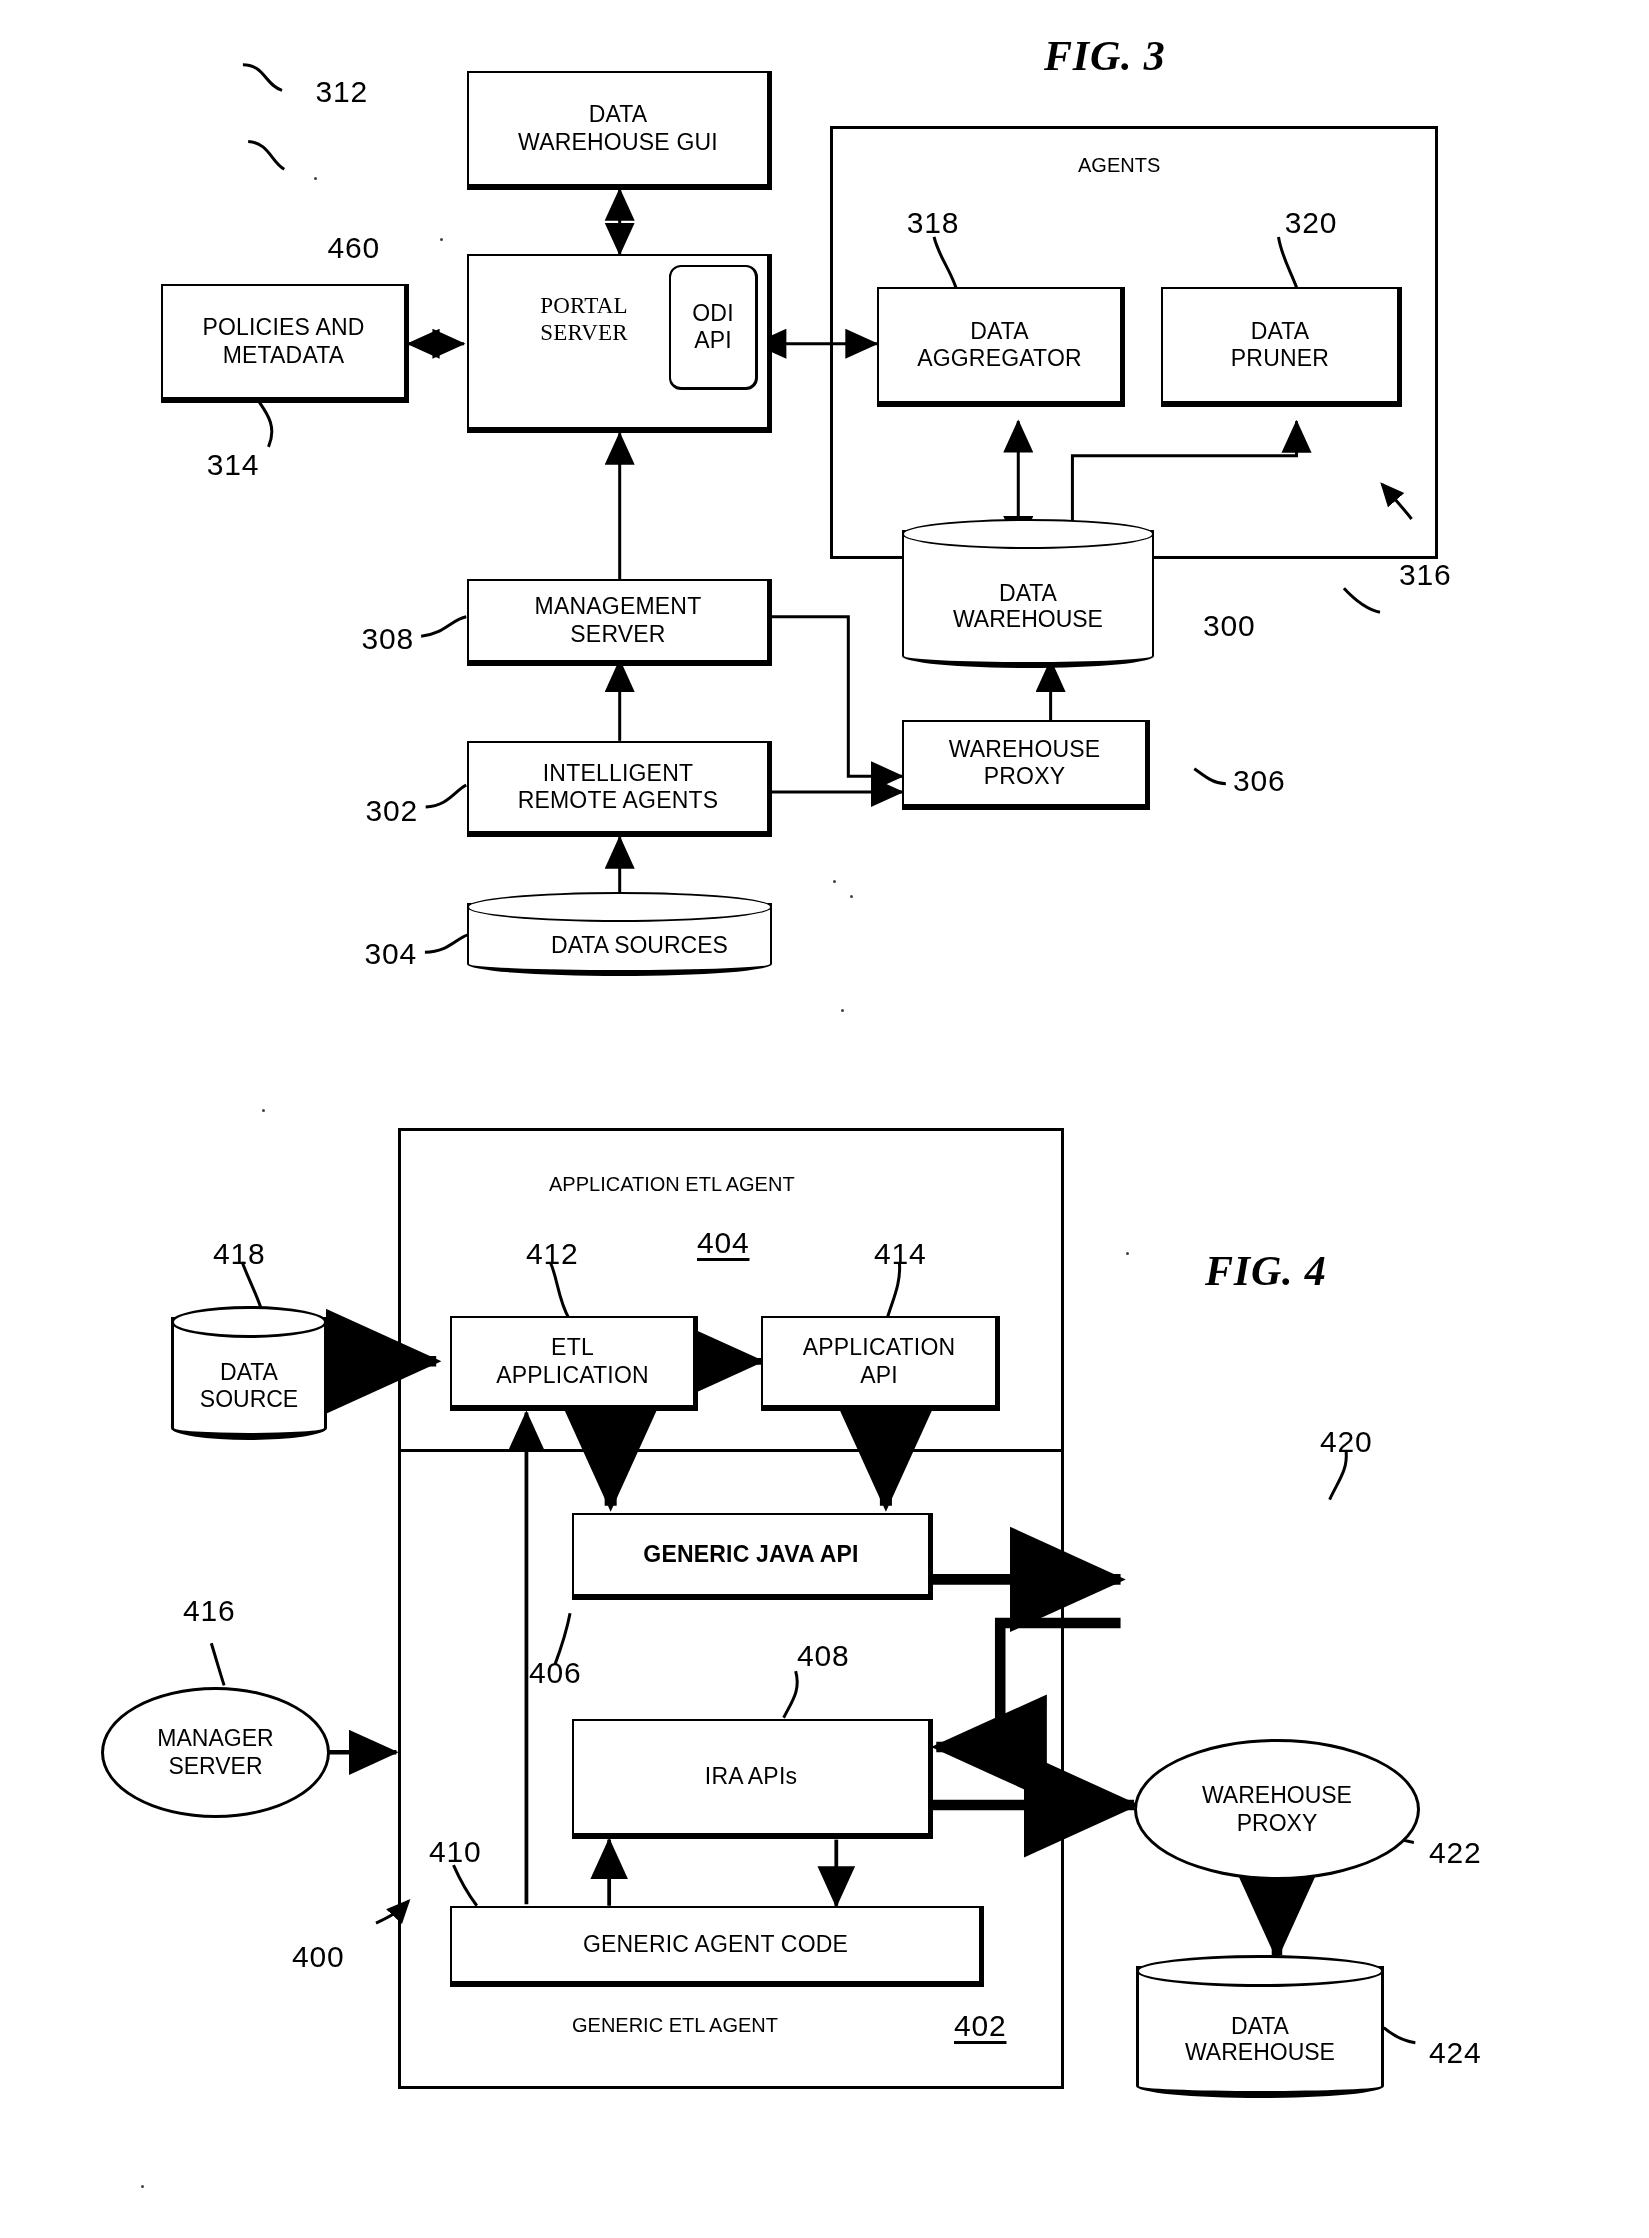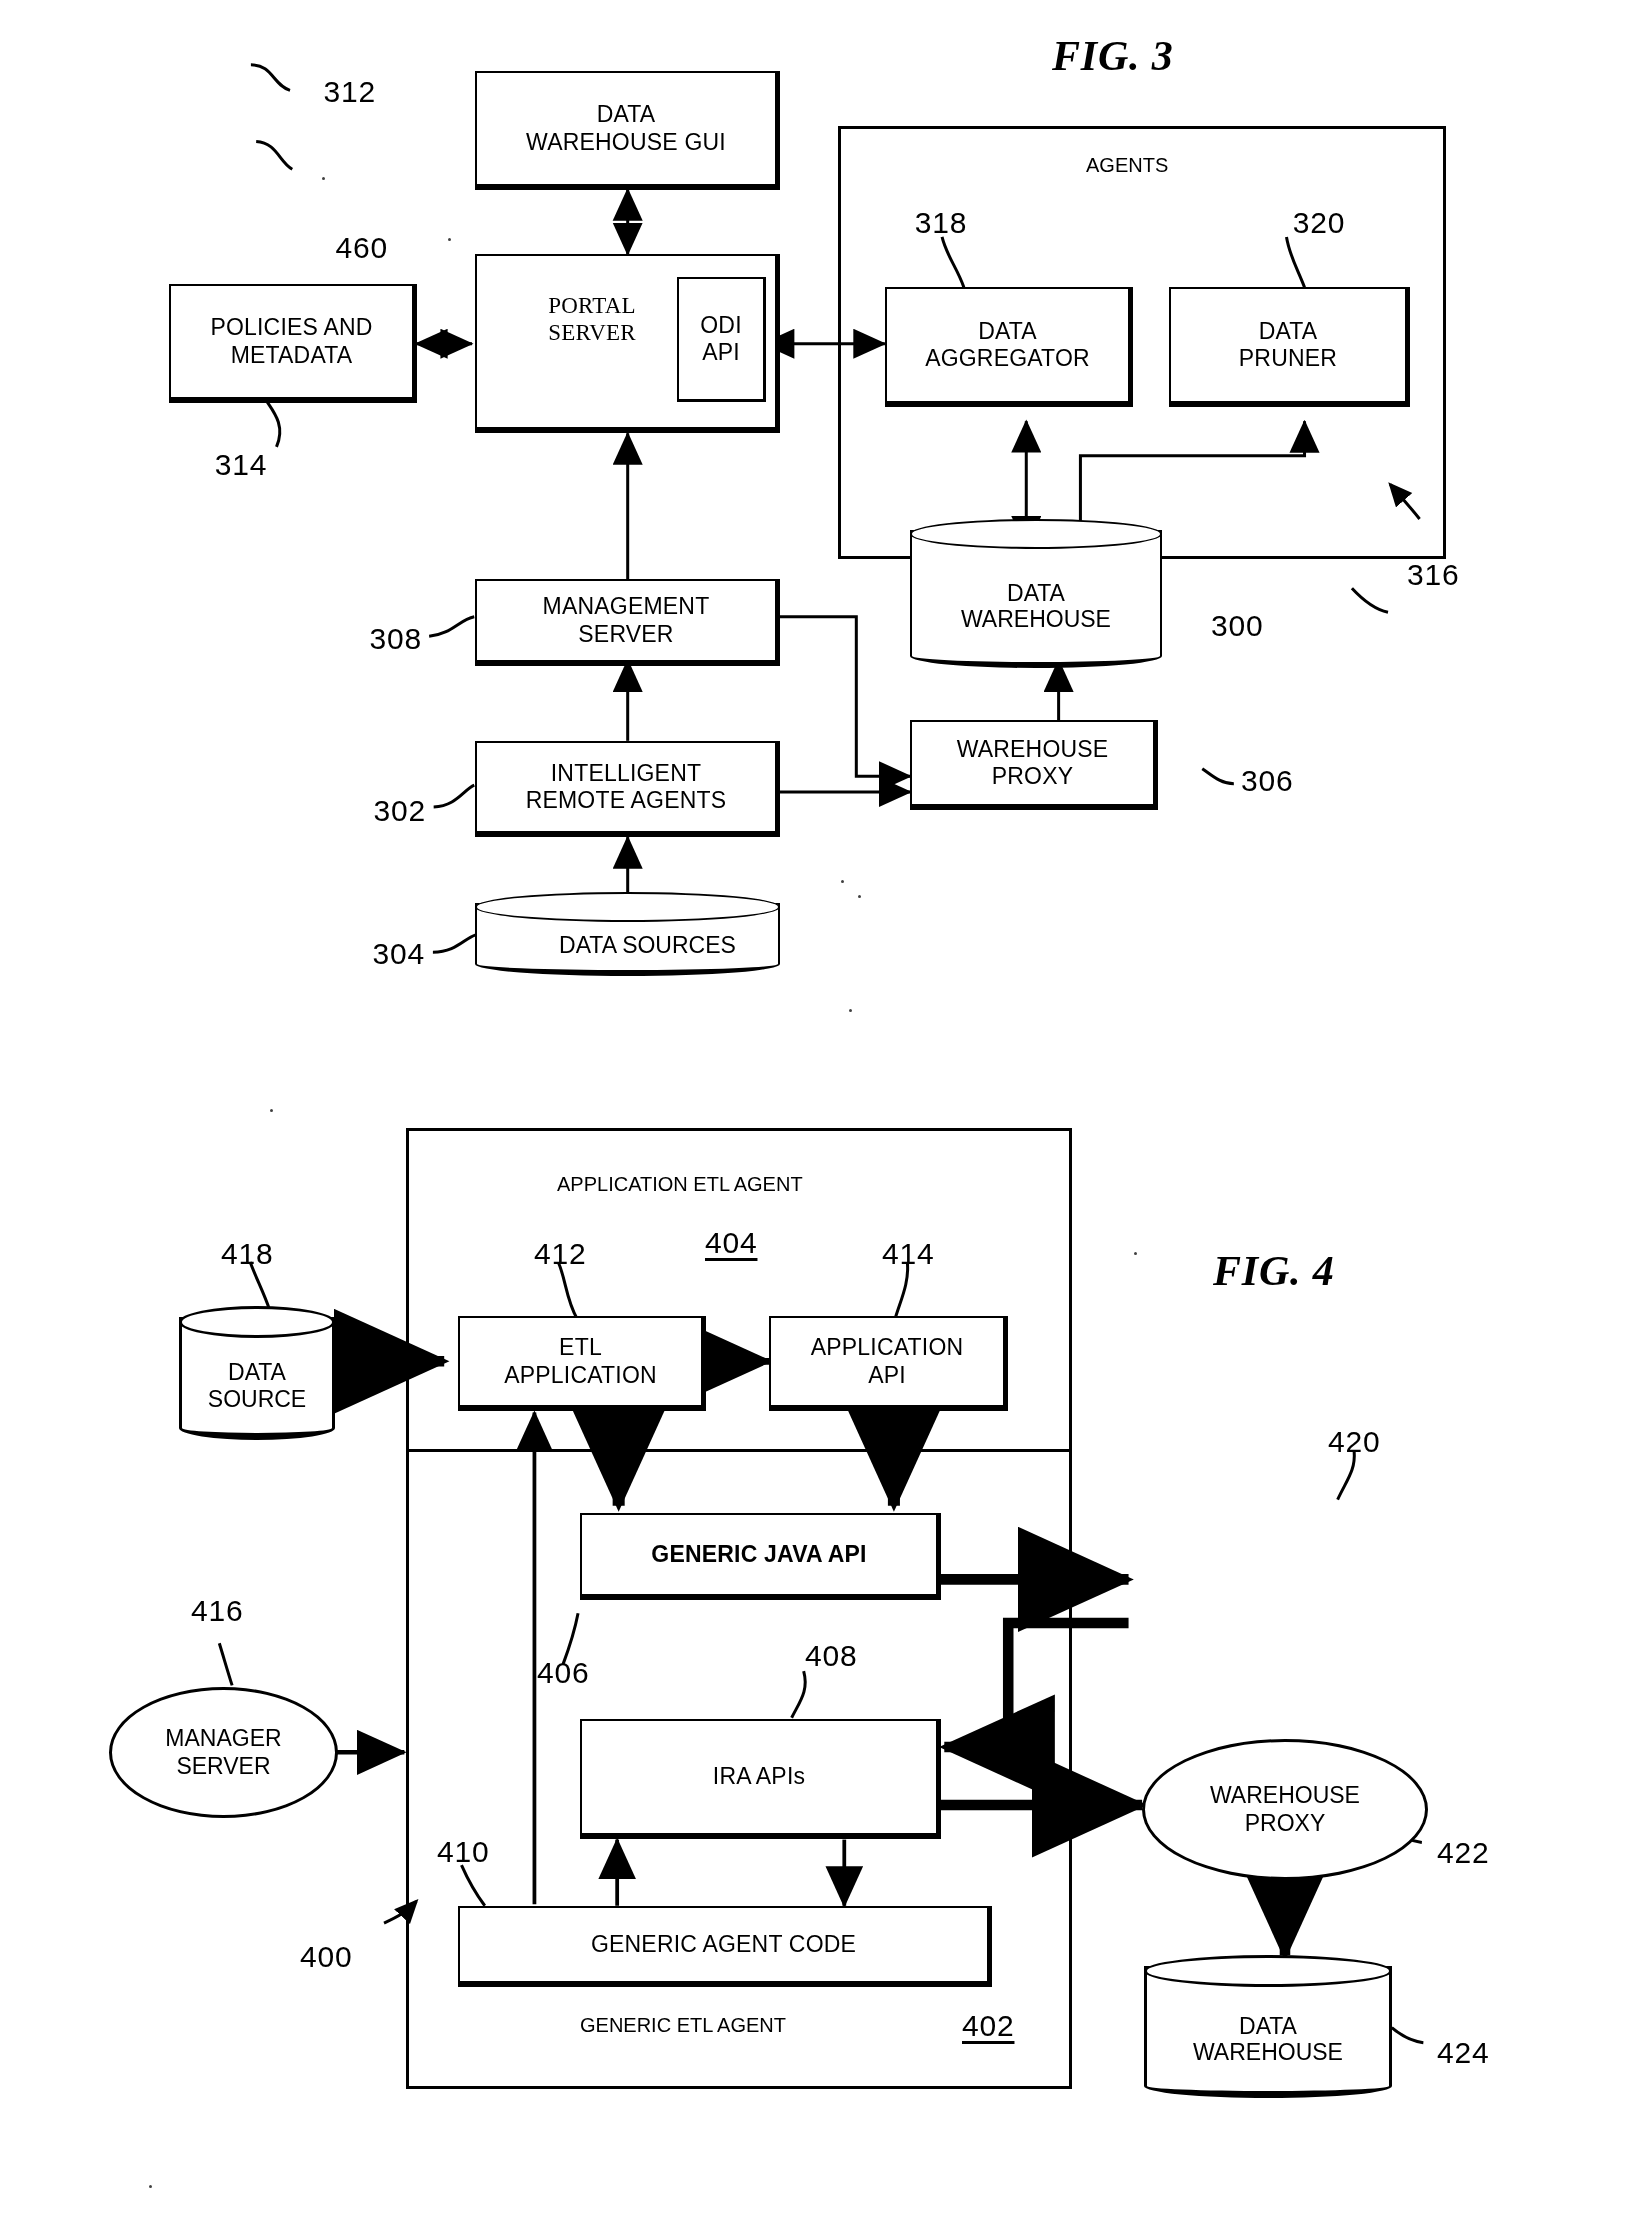--- a/index.html
+++ b/index.html
@@ -1,19 +1,19 @@
 <!DOCTYPE html>
 <html style="font-size:12px"><head>
 <meta charset="utf-8">
 <style>
   html,body{margin:0;padding:0;background:#fff;}
   body{width:1650px;height:2239px;position:relative;overflow:hidden;
        font-family:"Liberation Sans", sans-serif; color:#000;}
 
-  .canvas{position:absolute;left:0;top:0;width:1316px;height:2239px;margin-left:8px;}
+  .canvas{position:absolute;left:0;top:0;width:1316px;height:2239px;}
 
   svg.lines{position:absolute;left:0;top:0;width:1650px;height:2239px;pointer-events:none;}
 
   
   .abs{position:absolute;box-sizing:border-box;}
 
   
   .box{
     position:absolute;box-sizing:border-box;
     border:2.3px solid #000;
@@ -193,21 +193,21 @@
   </div>
 
   <div class="ref" style="left:380px;top:248px;transform:translate(-100%,-50%);">460</div>
   <div class="box" style="left:467px;top:254px;width:305px;height:179px;align-items:flex-start;font-family:Liberation Serif, serif;">
     <div style="margin-top:36px;margin-left:-68px;">
       <div>PORTAL</div>
       <div>SERVER</div>
     </div>
   </div>
 
-  <div class="box thin" style="left:669px;top:277px;width:89px;height:125px;">
+  <div class="box thin" style="left:669px;top:265px;width:89px;height:125px;border-radius:12px;">
     <div>
       <div>ODI</div>
       <div>API</div>
     </div>
   </div>
 
   <div class="box" style="left:161px;top:284px;width:248px;height:119px;">
     <div>
       <div>POLICIES AND</div>
       <div>METADATA</div>

